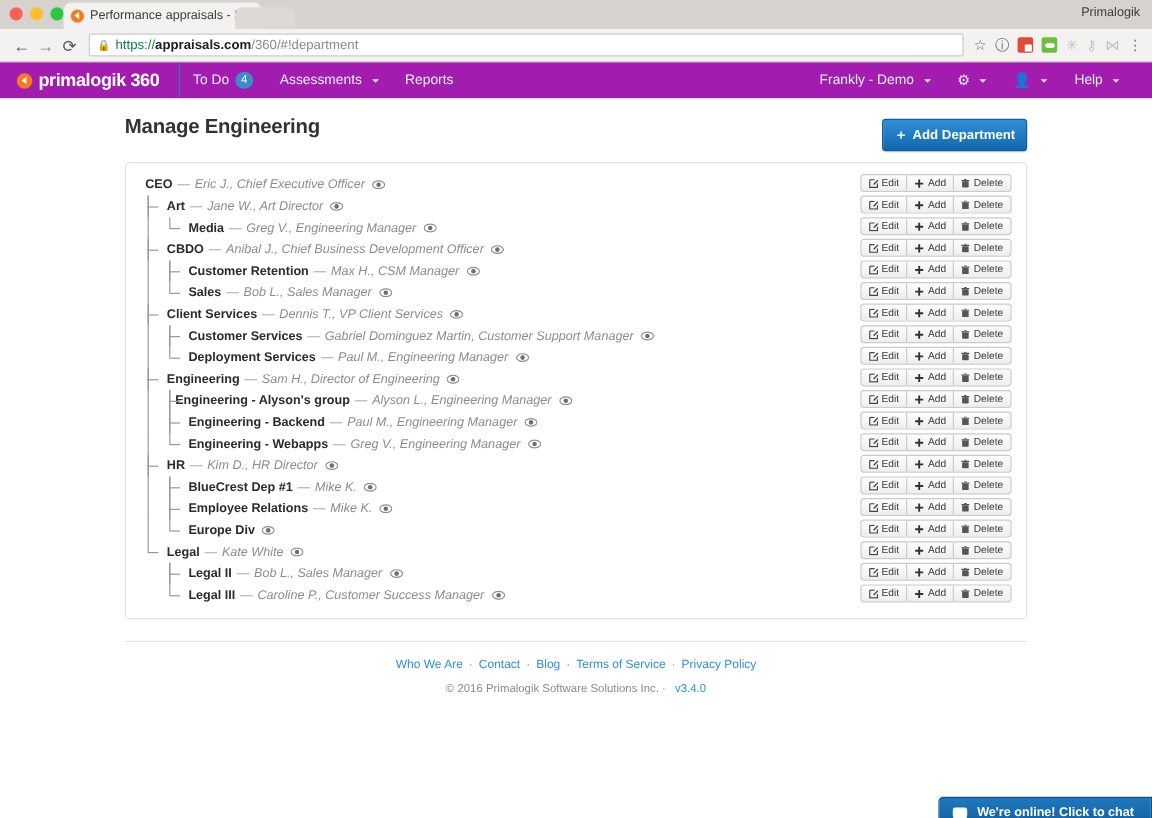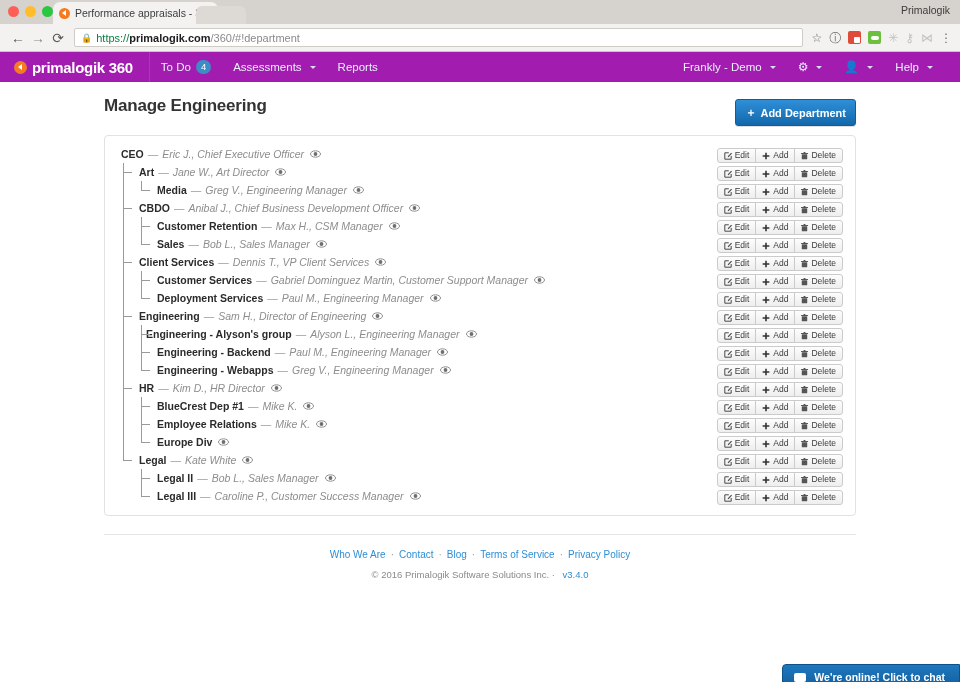--- a/index.html
+++ b/index.html
@@ -134,21 +134,21 @@
     box-shadow:0 1px 0 rgba(0,0,0,.12);
   }
   .plus{font-weight:bold;font-size:11px;}
 
   .panel{
     margin:9px 104px 0 104px;
     border:1px solid #e2e2e2;border-radius:4px;background:#fff;
     padding:9px 0 10px 0;
   }
   .row{
-    height:18px;display:flex;align-items:flex-end;position:relative;
+    height:18px;display:flex;align-items:flex-start;position:relative;
     padding:0 12px 0 0;
   }
   .tree-cell{
     position:relative;flex:1;height:18px;display:flex;align-items:center;
     font-size:10.5px;white-space:nowrap;
   }
   
   .rail{
     position:absolute;top:0;bottom:0;width:1px;background:#9a9a9a;
   }
@@ -224,21 +224,21 @@
     <div class="tab-ghost"></div>
     <div class="win-label">Primalogik</div>
   </div>
 
   <div class="toolbar">
     <div class="navbtn on">←</div>
     <div class="navbtn">→</div>
     <div class="navbtn on">⟳</div>
     <div class="omnibox">
       <span class="lock">🔒</span>
-      <span class="url"><span class="sch">https://</span><span class="host">primalogik.com</span><span class="path">/360/#!department</span></span>
+      <span class="url"><span class="sch">https://</span><span class="host">appraisals.com</span><span class="path">/360/#!department</span></span>
     </div>
     <div class="tb-icons">
       <span class="tbi">☆</span>
       <span class="tbi">ⓘ</span>
       <span class="ext-red"></span>
       <span class="ext-green"></span>
       <span class="tbi faded">✳</span>
       <span class="tbi faded">⚷</span>
       <span class="tbi faded">⋈</span>
       <span class="tbi">⋮</span>

